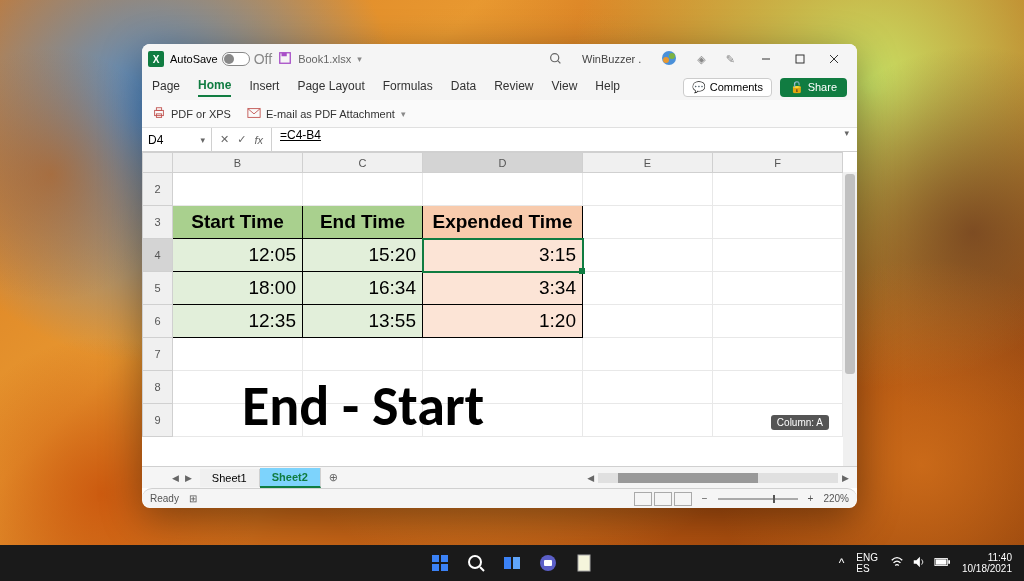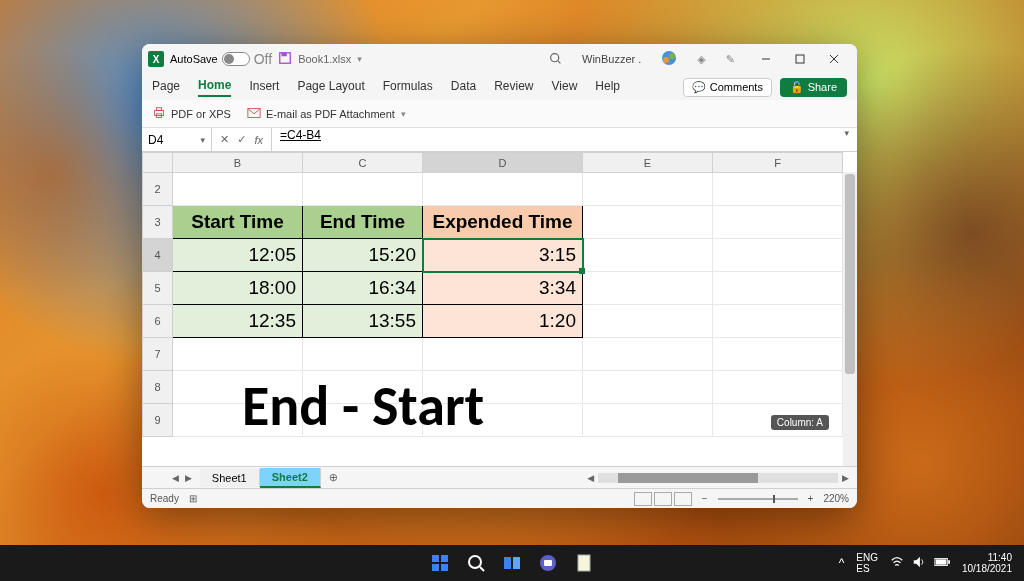--- a/index.html
+++ b/index.html
@@ -63,21 +63,21 @@
 .vscroll { position:absolute; right:0; top:20px; bottom:0; width:14px; background:#f0f0f0; }
 .vscroll-thumb { position:absolute; top:2px; left:2px; right:2px; height:200px; background:#c0c0c0; border-radius:3px; }
 .sheet-tabs { height:22px; display:flex; align-items:center; border-top:1px solid #d0d0d0; font-size:11px; background:#f5f5f5; padding-left:30px; }
 .sheet-tab { padding:3px 12px; border-right:1px solid #d0d0d0; background:#f0f0f0; }
 .sheet-tab.active { background:#7dd3fc; color:#107c41; font-weight:600; border-bottom:2px solid #107c41; }
 .sheet-add { padding:0 8px; color:#666; }
 .hscroll-area { margin-left:auto; display:flex; align-items:center; gap:4px; padding-right:8px; }
 .hscroll { width:240px; height:10px; background:#e0e0e0; position:relative; }
 .hscroll-thumb { position:absolute; left:20px; top:0; width:140px; height:10px; background:#999; }
 .scroll-arrow { font-size:9px; color:#666; }
-.status-bar { height:20px; display:flex; align-items:center; justify-content:space-between; background:#f5f5f5; border-top:1px solid #d0d0d0; font-size:10px; padding:0 8px; color:#555; }
+.status-bar { height:20px; display:flex; align-items:center; justify-content:space-between; background:#f5f5f5; border-top:1px solid #d0d0d0; font-size:10px; padding:0 8px; color:#555;border-radius:10px; }
 .status-right { display:flex; align-items:center; gap:10px; }
 .view-btns { display:flex; gap:2px; }
 .view-btn { width:18px; height:14px; border:1px solid #aaa; }
 .zoom-slider { width:80px; height:2px; background:#aaa; position:relative; }
 .zoom-slider::after { content:""; position:absolute; left:55px; top:-3px; width:2px; height:8px; background:#555; }
 .taskbar { position:absolute; bottom:0; left:0; right:0; height:36px; background:#1a1a1a; display:flex; align-items:center; }
 .taskbar-center { position:absolute; left:50%; transform:translateX(-50%); display:flex; gap:6px; }
 .tb-icon { width:30px; height:30px; display:flex; align-items:center; justify-content:center; border-radius:4px; }
 .tb-icon svg { width:20px; height:20px; }
 .taskbar-right { margin-left:auto; display:flex; align-items:center; gap:12px; color:#fff; font-size:10px; padding-right:12px; }

